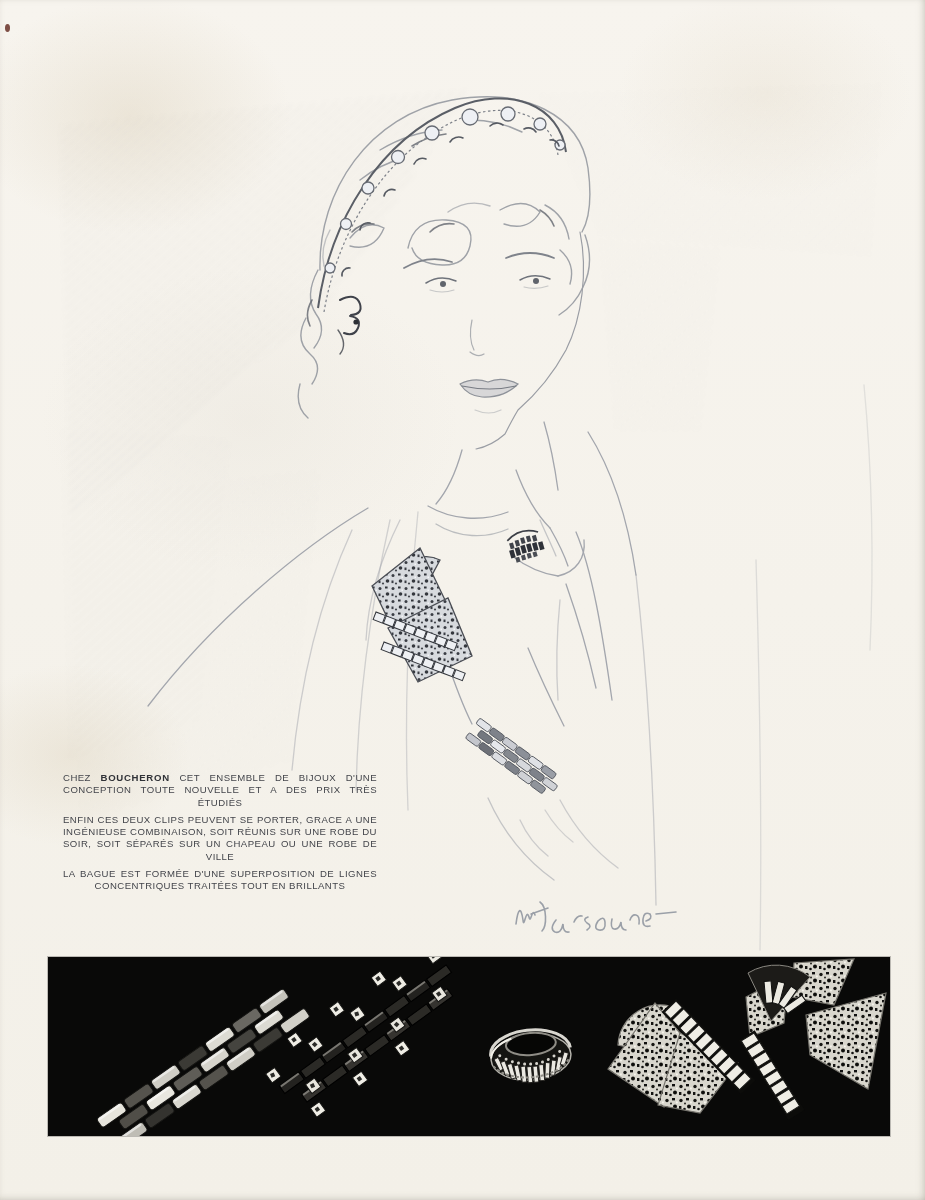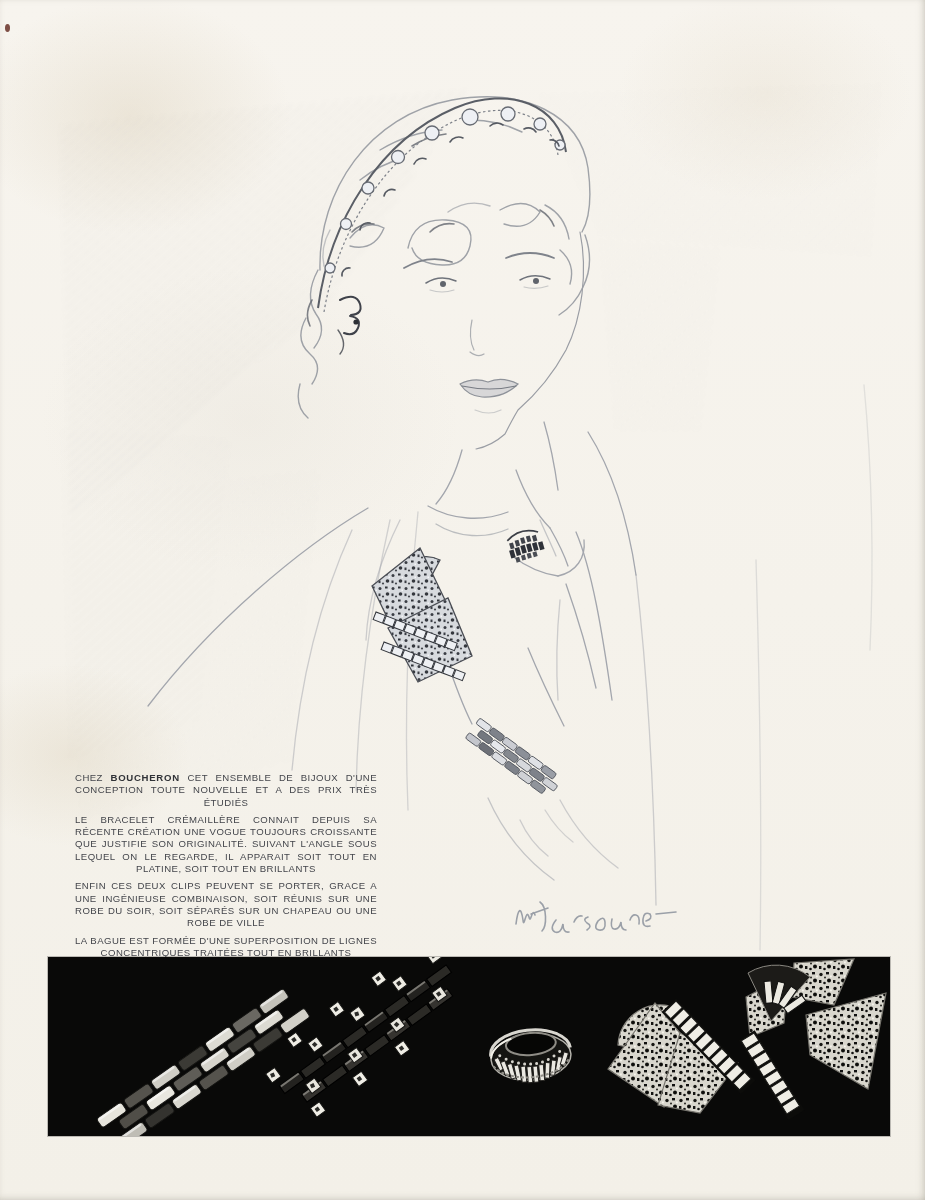--- a/index.html
+++ b/index.html
@@ -17,21 +17,21 @@
   .speck{position:absolute;left:5px;top:24px;width:5px;height:8px;border-radius:50%;
     background:#5f241a;opacity:.8;}
   .sketch{position:absolute;left:0;top:0;pointer-events:none;}
 
   
   .copy{
     position:absolute;left:59px;top:772px;width:318px;
     color:#43454b;font-size:9.6px;line-height:12.3px;letter-spacing:.45px;
     text-align:justify;text-align-last:center;
   }
-  .copy p{margin:0 0 5px 16px;text-align:justify;text-align-last:center;}
+  .copy p{margin:0 0 5px 4px;text-align:justify;text-align-last:center;}
   .copy b{font-weight:bold;letter-spacing:.7px;color:#303237;}
   .sr-only{position:absolute;width:1px;height:1px;overflow:hidden;clip:rect(0 0 0 0);white-space:nowrap;}
 
   
   .band{
     position:absolute;left:48px;top:957px;width:842px;height:179px;
     background:#090908;box-shadow:0 0 0 1px rgba(20,20,18,.25);
   }
   .band svg{display:block;}
 </style>
@@ -257,21 +257,20 @@
                M598,921 q-5,8 1,9 q7,1 6,-8 q-1,-7 -7,-1
                M612,919 q-2,9 2,10 q5,1 7,-7 q0,8 5,8
                M630,920 q2,-6 6,-5 q4,1 3,9
                M646,921 q7,-2 4,-7 q-6,-3 -7,5 q-1,9 7,7
                M656,914 l20,-2"></path>
     </g>
   </svg>
 
   <div class="copy">
     <p><span>CHEZ </span><b>BOUCHERON</b><span> CET ENSEMBLE DE BIJOUX D'UNE CONCEPTION TOUTE NOUVELLE ET A DES PRIX TRÈS ÉTUDIÉS</span></p>
-    <p>LE BRACELET CRÉMAILLÈRE CONNAIT DEPUIS SA RÉCENTE CRÉATION UNE VOGUE TOUJOURS CROISSANTE QUE JUSTIFIE SON ORIGINALITÉ. SUIVANT L'ANGLE SOUS LEQUEL ON LE REGARDE, IL APPARAIT SOIT TOUT EN PLATINE, SOIT TOUT EN BRILLANTS</p>
     <p>ENFIN CES DEUX CLIPS PEUVENT SE PORTER, GRACE A UNE INGÉNIEUSE COMBINAISON, SOIT RÉUNIS SUR UNE ROBE DU SOIR, SOIT SÉPARÉS SUR UN CHAPEAU OU UNE ROBE DE VILLE</p>
     <p>LA BAGUE EST FORMÉE D'UNE SUPERPOSITION DE LIGNES CONCENTRIQUES TRAITÉES TOUT EN BRILLANTS</p>
   </div>
 
   <span class="sr-only">MLarsoune</span>
 
   <div class="band">
     <svg width="842" height="179" viewBox="0 0 842 179">
       <defs>
         <pattern id="pave" width="14" height="14" patternUnits="userSpaceOnUse">

